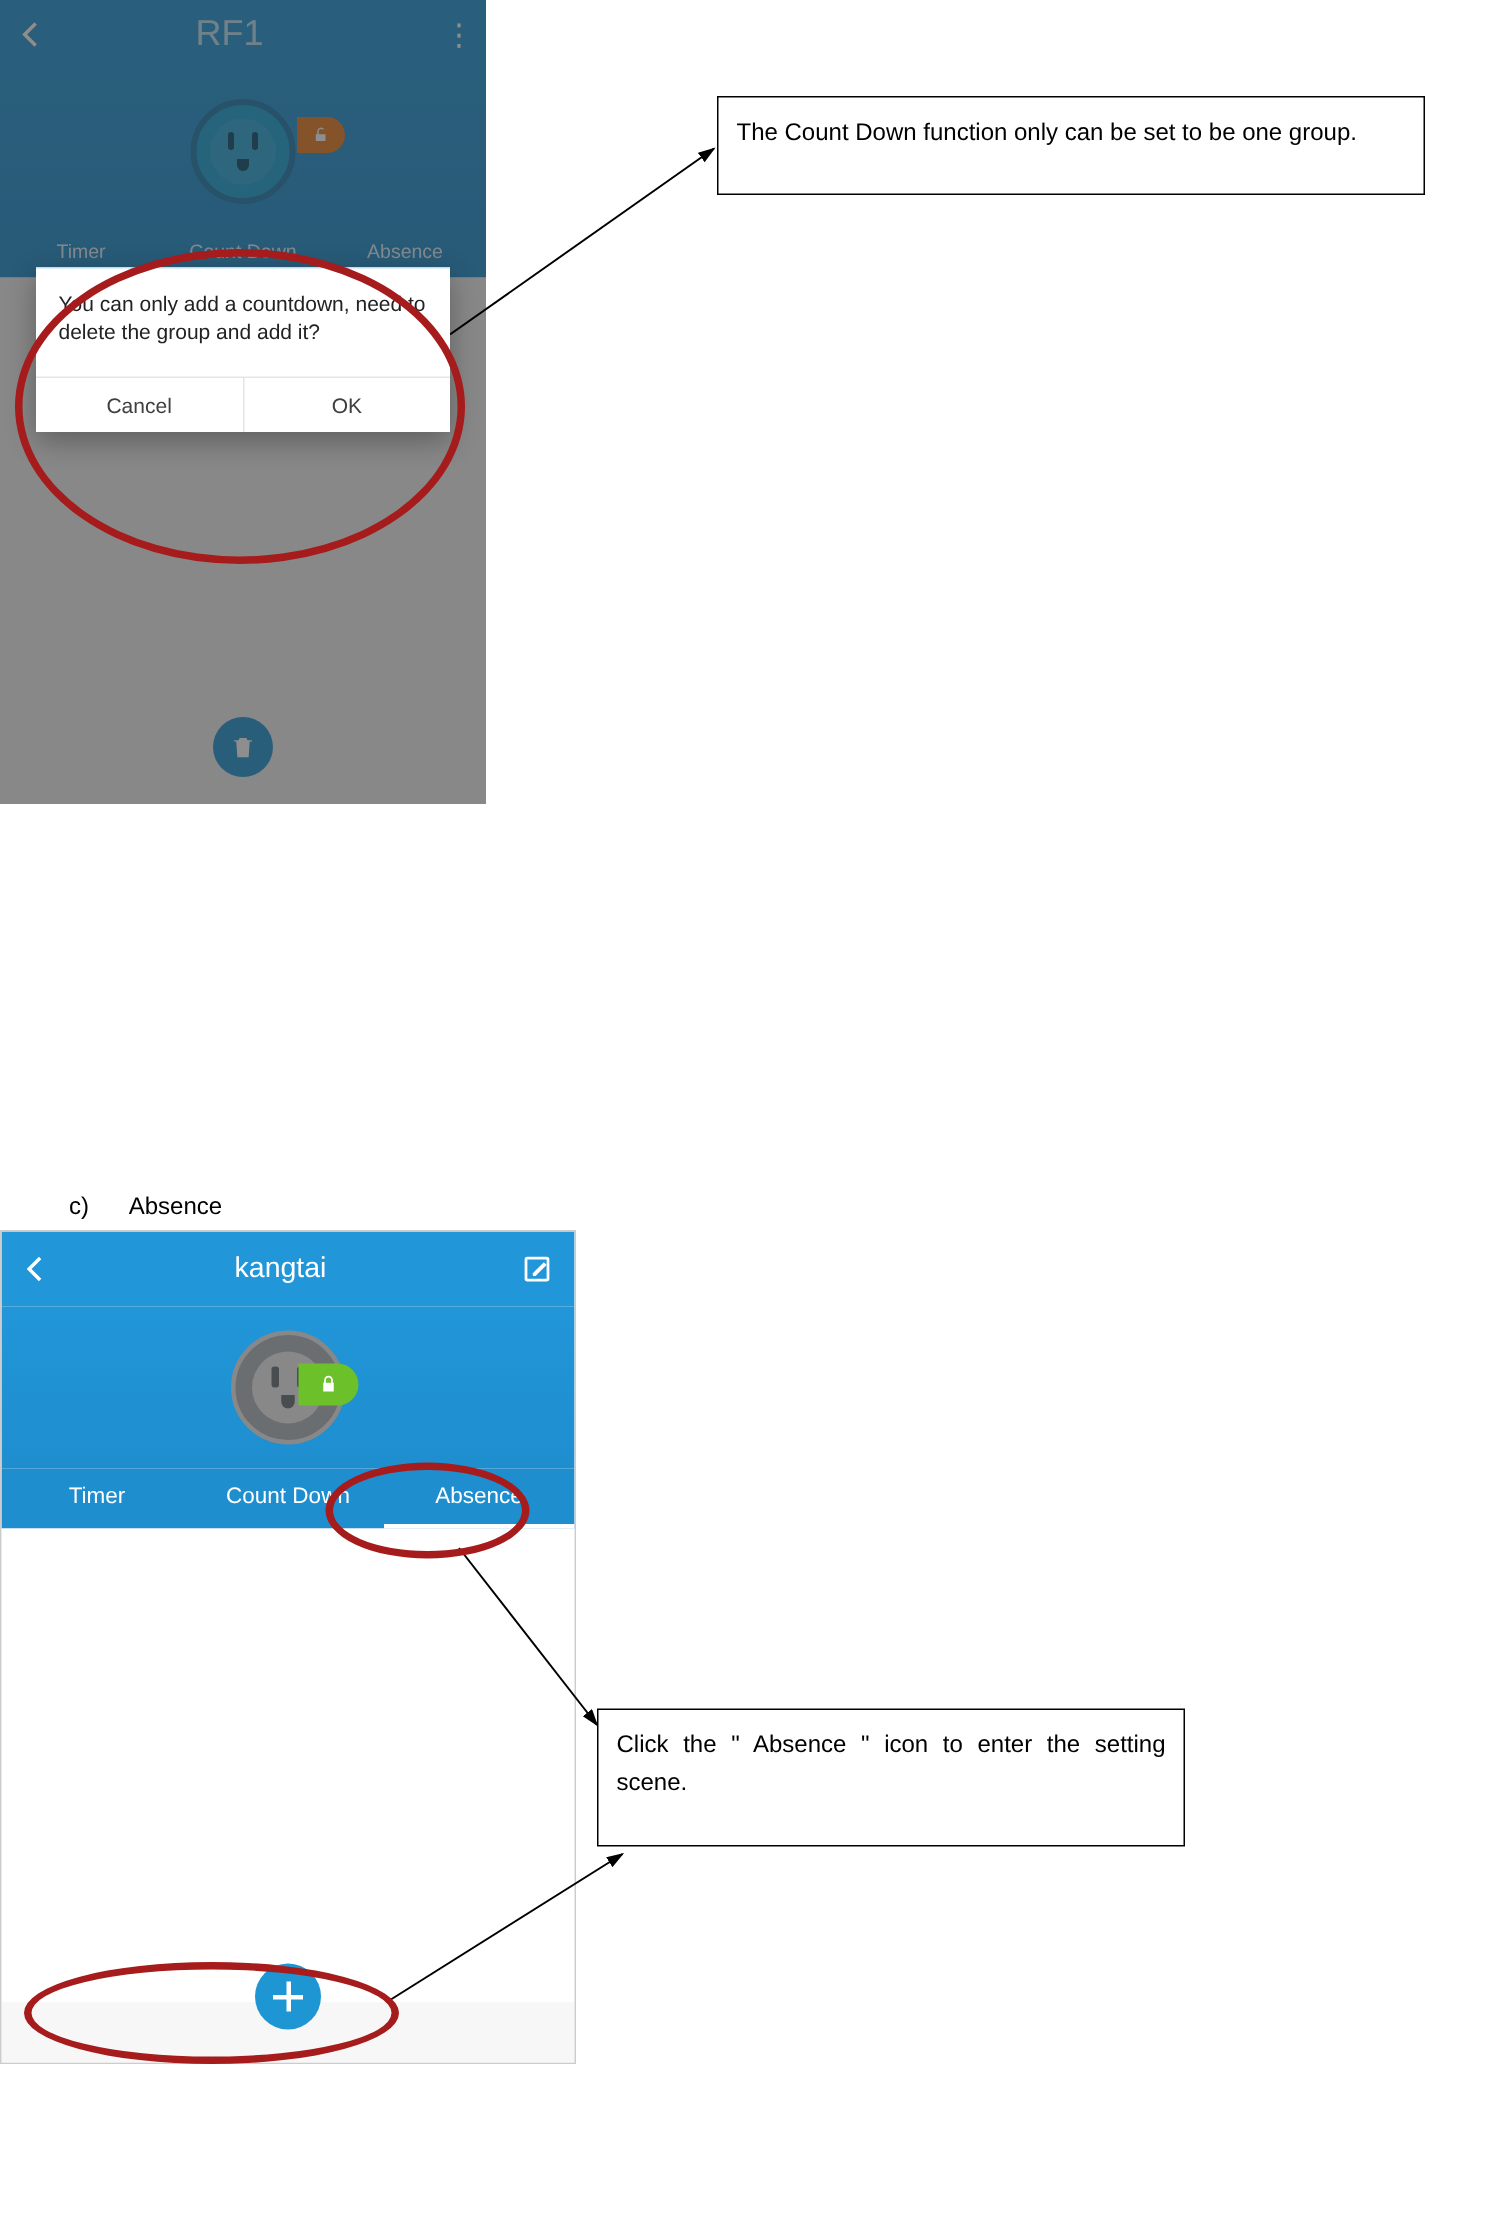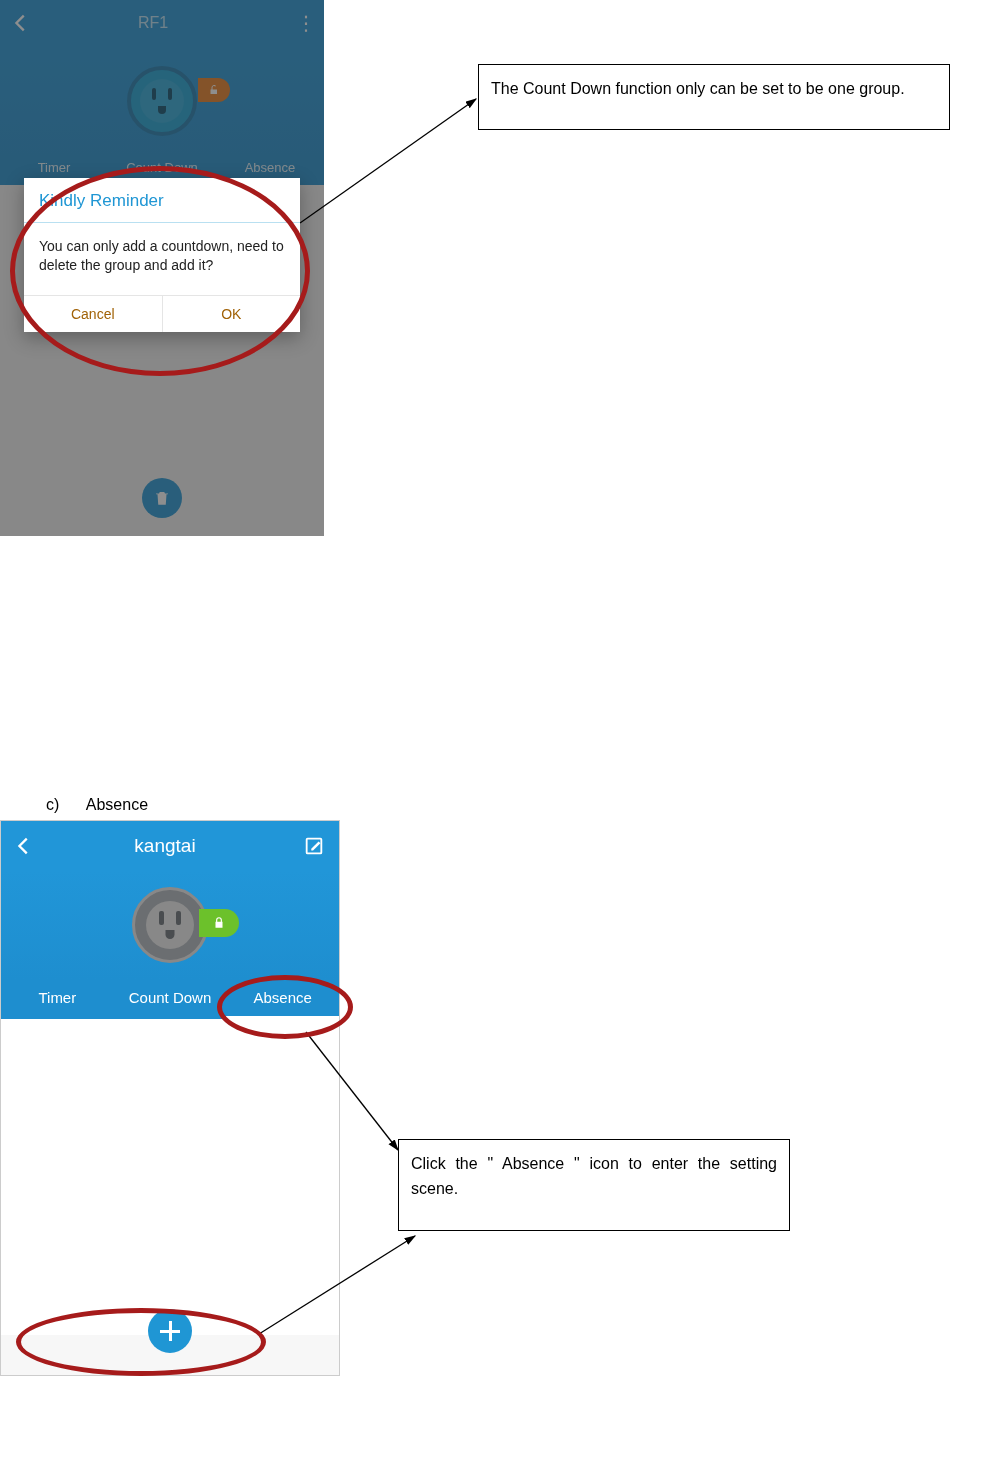--- a/index.html
+++ b/index.html
@@ -3,21 +3,21 @@
   <meta charset="utf-8">
   <style>
     * { box-sizing: border-box; margin: 0; padding: 0; }
     body { font-family: Arial, sans-serif; width: 997px; height: 1480px; background: #fff; position: relative; }
 
     
     .shot1 { position: absolute; left: 0; top: 0; width: 324px; height: 536px; background: #fff; overflow: hidden; }
     .shot1 .dim-overlay { position: absolute; inset: 0; background: rgba(50,50,50,0.55); z-index: 5; }
     .shot1 .hdr { position: absolute; top: 0; left: 0; right: 0; height: 46px; background: #2196d8; display: flex; align-items: center; z-index: 1; }
     .shot1 .back { width: 22px; height: 22px; margin-left: 10px; color: #fff; }
-    .shot1 .title { flex: 1; text-align: center; color: #bde3f5; font-size: 16px; margin-left: -20px; }
+    .shot1 .title { flex: 1; text-align: center; color: #bde3f5; font-size: 24px; margin-left: -20px; }
     .shot1 .dots { width: 24px; color: #fff; font-size: 20px; text-align: center; margin-right: 6px; }
     .shot1 .outlet-zone { position: absolute; top: 46px; left: 0; right: 0; height: 110px; background: linear-gradient(#2196d8,#1e8ecf); display: flex; align-items: center; justify-content: center; z-index: 1; }
     .outlet-icon { width: 70px; height: 70px; border: 4px solid #1b7bb0; border-radius: 50%; background: #19a3d6; display: flex; align-items: center; justify-content: center; position: relative; }
     .outlet-face { width: 44px; height: 44px; border-radius: 50%; background: #2ba8d9; position: relative; }
     .outlet-face::before, .outlet-face::after { content: ''; position: absolute; width: 4px; height: 12px; background: #0b4c6b; top: 9px; border-radius: 2px; }
     .outlet-face::before { left: 12px; }
     .outlet-face::after { right: 12px; }
     .outlet-face .gnd { position: absolute; width: 8px; height: 8px; background: #0b4c6b; border-radius: 0 0 4px 4px; bottom: 9px; left: 50%; transform: translateX(-50%); }
     .lock-badge { position: absolute; left: 198px; top: 78px; width: 32px; height: 24px; background: #e87c1f; border-radius: 0 12px 12px 0; display: flex; align-items: center; justify-content: center; z-index: 2; }
     .lock-badge svg { width: 12px; height: 12px; }
@@ -26,34 +26,34 @@
     .shot1 .body { position: absolute; top: 185px; left: 0; right: 0; bottom: 0; background: #f2f2f2; z-index: 1; }
     .shot1 .off-text { position: absolute; top: 365px; left: 0; right: 0; text-align: center; color: #2090c8; font-size: 26px; z-index: 2; }
     .shot1 .trash-btn { position: absolute; bottom: 18px; left: 50%; transform: translateX(-50%); width: 40px; height: 40px; background: #1f96d4; border-radius: 50%; display: flex; align-items: center; justify-content: center; z-index: 2; }
     .shot1 .trash-btn svg { width: 18px; height: 18px; }
 
     .dialog { position: absolute; top: 178px; left: 24px; right: 24px; background: #fff; z-index: 10; box-shadow: 0 6px 18px rgba(0,0,0,0.3); }
     .dialog .d-title { color: #1f96d4; font-size: 17px; padding: 13px 15px 11px; }
     .dialog .d-sep { height: 1px; background: #b9e0f1; }
     .dialog .d-body { padding: 14px 15px 20px; font-size: 14px; color: #222; line-height: 1.35; }
     .dialog .d-actions { display: flex; border-top: 1px solid #e5e5e5; }
-    .dialog .d-actions > div { flex: 1; text-align: center; padding: 10px 0; font-size: 14px; color: #a16207; }
+    .dialog .d-actions > div { flex: 1; text-align: center; padding: 10px 0; font-size: 14px; color: #404040; }
     .dialog .d-actions > div:first-child { border-right: 1px solid #e5e5e5; }
 
     .annot-circle1 { position: absolute; left: 10px; top: 166px; width: 300px; height: 210px; border: 5px solid #a61b1b; border-radius: 50%; z-index: 20; pointer-events: none; }
 
     .callout1 { position: absolute; left: 478px; top: 64px; width: 472px; border: 1px solid #000; padding: 12px 12px 28px 12px; font-size: 16px; line-height: 1.5; text-align: justify; }
     .arrow1 { position: absolute; pointer-events: none; z-index: 15; }
 
     
     .sec-head { position: absolute; left: 46px; top: 796px; font-weight: normal; font-size: 16px; }
     .sec-head .lbl { margin-left: 22px; }
 
     
-    .shot2 { position: absolute; left: 0; top: 820px; width: 340px; height: 556px; background: #f7f7f7; border: 1px solid #ccc; overflow: hidden; }
+    .shot2 { position: absolute; left: 0; top: 820px; width: 384px; height: 556px; background: #f7f7f7; border: 1px solid #ccc; overflow: hidden; }
     .shot2 .hdr { height: 50px; background: #2196d8; display: flex; align-items: center; }
     .shot2 .back { width: 22px; height: 22px; margin-left: 12px; color: #fff; }
     .shot2 .title { flex: 1; text-align: center; color: #fff; font-size: 19px; margin-left: -8px; }
     .shot2 .edit { width: 22px; height: 22px; margin-right: 14px; color: #fff; }
     .shot2 .outlet-zone { height: 108px; background: linear-gradient(#2196d8,#1e8ecf); display: flex; align-items: center; justify-content: center; position: relative; }
     .shot2 .outlet-icon2 { width: 76px; height: 76px; border-radius: 50%; background: #6b6e71; border: 3px solid #888; display: flex; align-items: center; justify-content: center; }
     .shot2 .outlet-face2 { width: 48px; height: 48px; border-radius: 50%; background: #888; position: relative; }
     .shot2 .outlet-face2::before, .shot2 .outlet-face2::after { content:''; position:absolute; width:5px; height:14px; background:#4a4d50; top:10px; border-radius:2px; }
     .shot2 .outlet-face2::before { left:13px; }
     .shot2 .outlet-face2::after { right:13px; }
@@ -104,21 +104,20 @@
     <div>Absence</div>
   </div>
   <div class="body"></div>
   <div class="trash-btn">
     <svg viewBox="0 0 24 24" fill="#fff">
         <path d="M6 7h12l-1 14H7L6 7zm3-3h6l1 2H8l1-2zM4 6h16v1H4z"></path>
       </svg>
   </div>
   <div class="dim-overlay"></div>
   <div class="dialog">
-    <div class="d-title">Kindly Reminder</div>
     <div class="d-sep"></div>
     <div class="d-body">You can only add a countdown, need to delete the group and add it?</div>
     <div class="d-actions">
       <div>Cancel</div>
       <div>OK</div>
     </div>
   </div>
 </div>
 <div class="annot-circle1"></div>
 <svg class="arrow1" style="left:300px; top:95px;" width="190" height="140">

